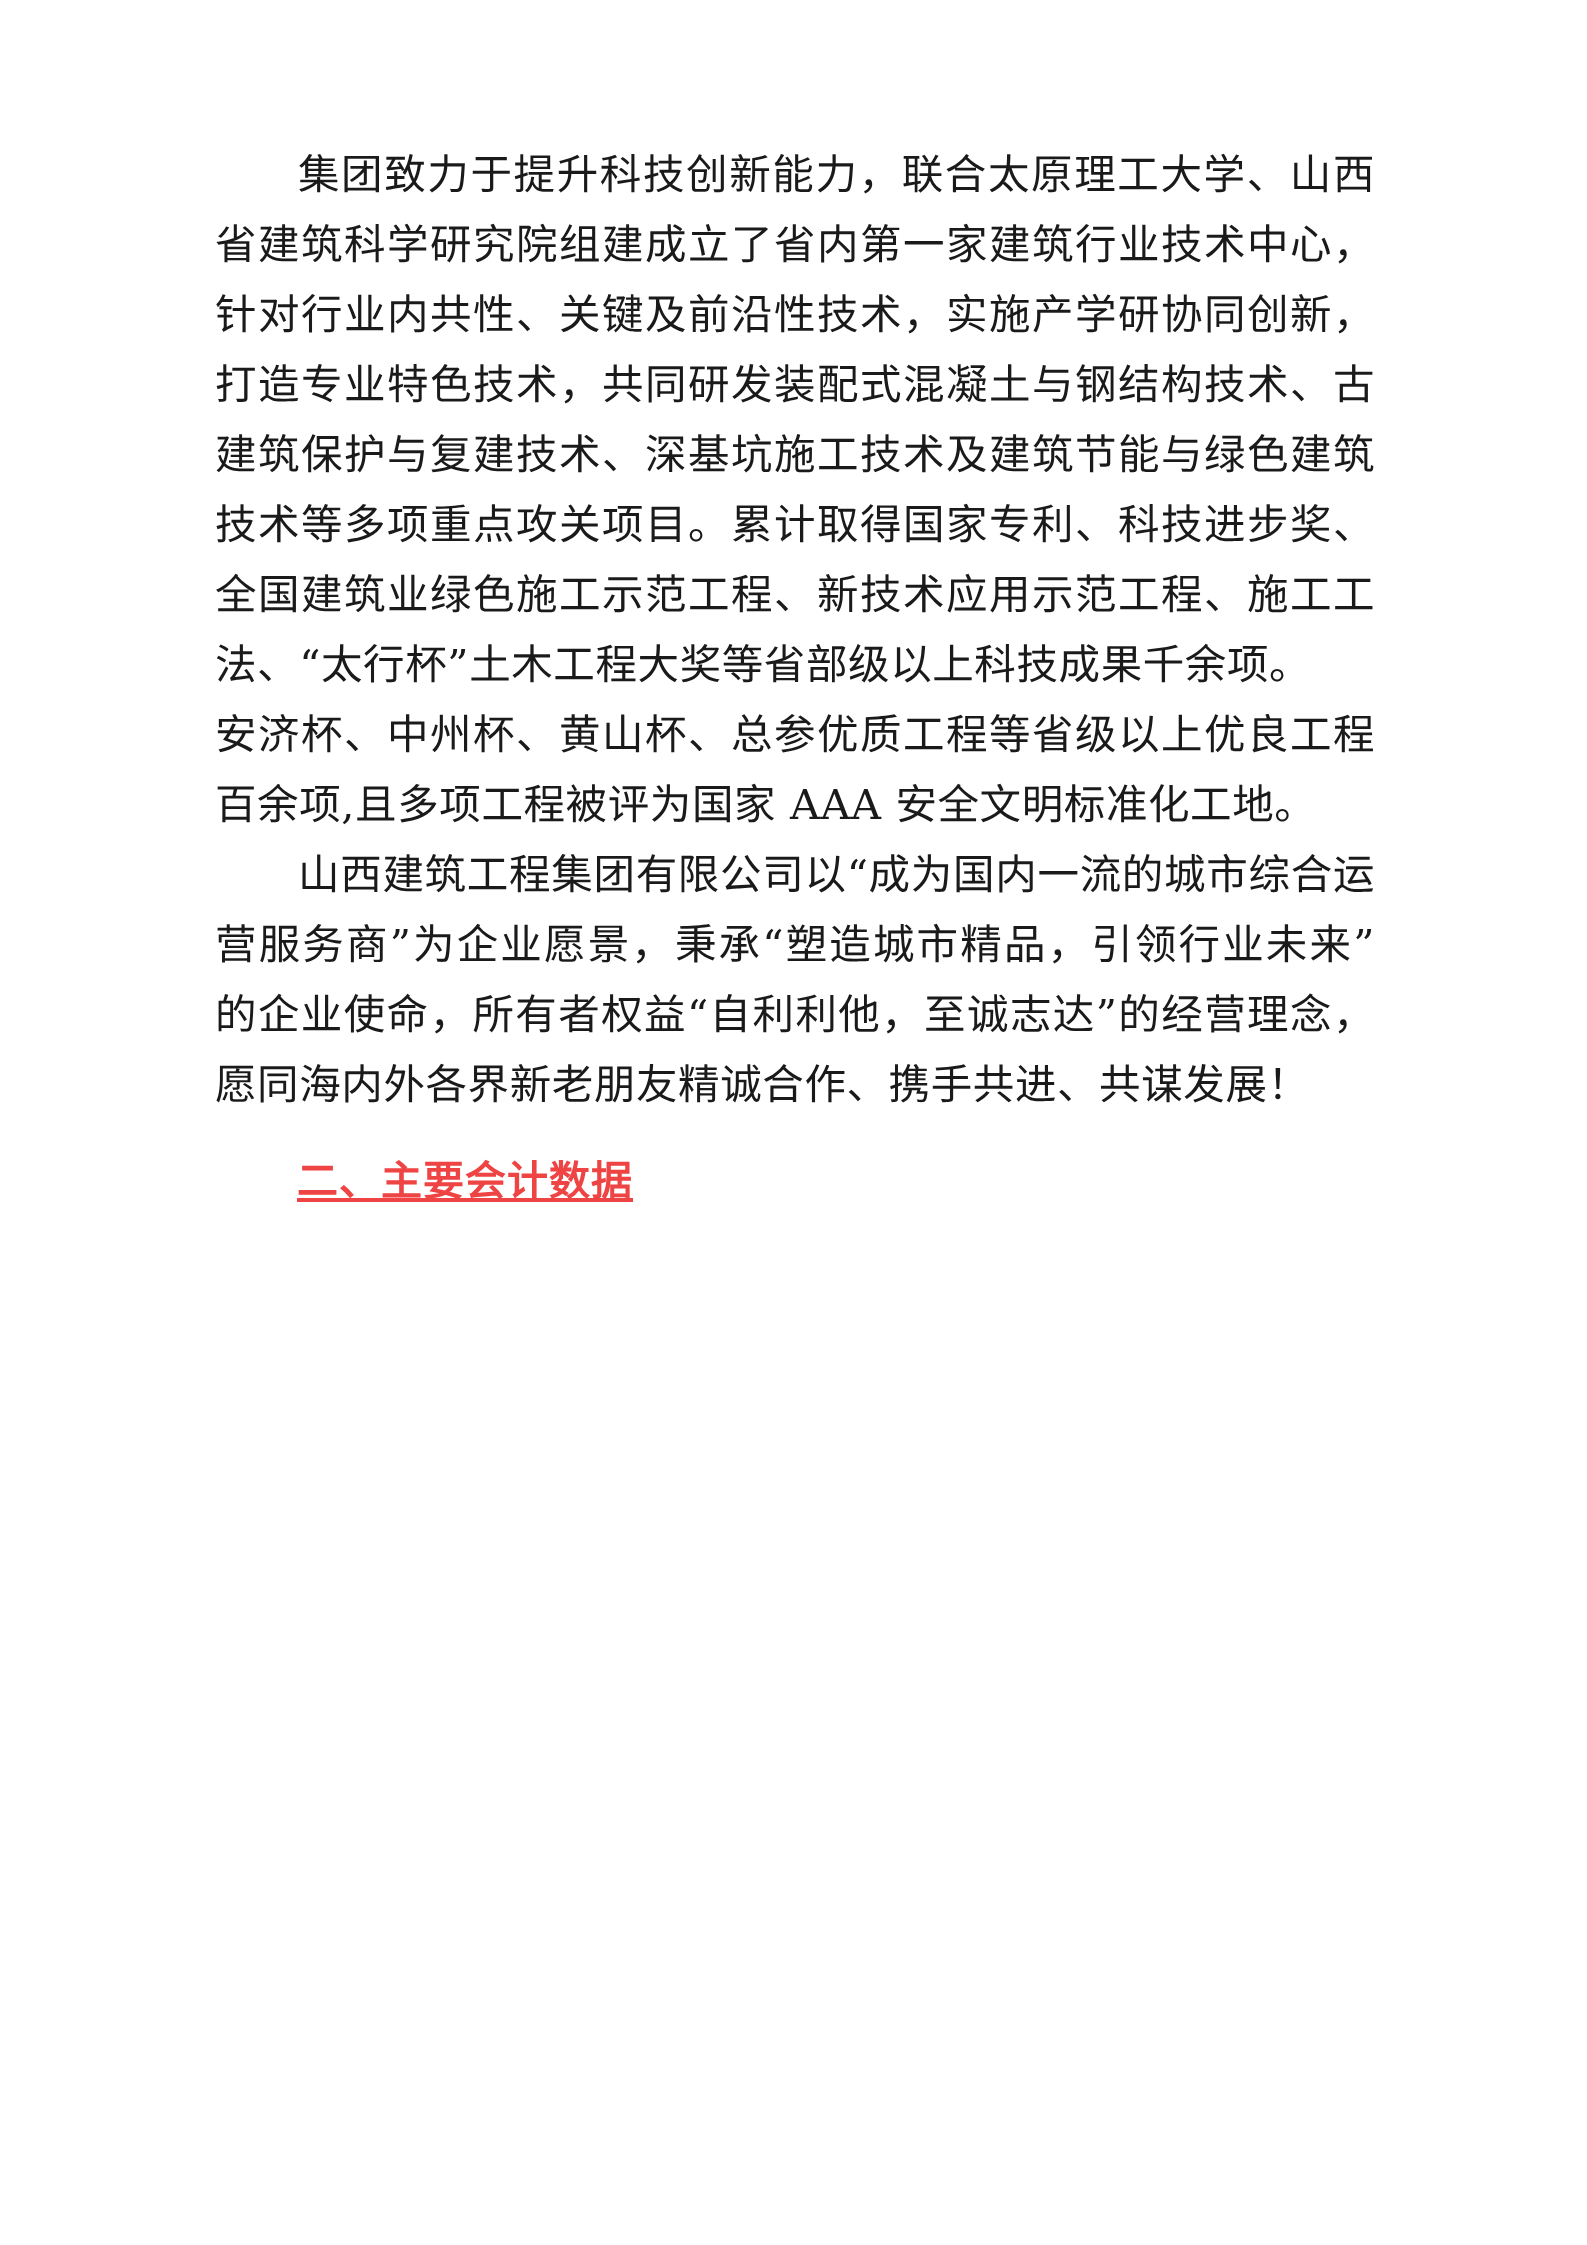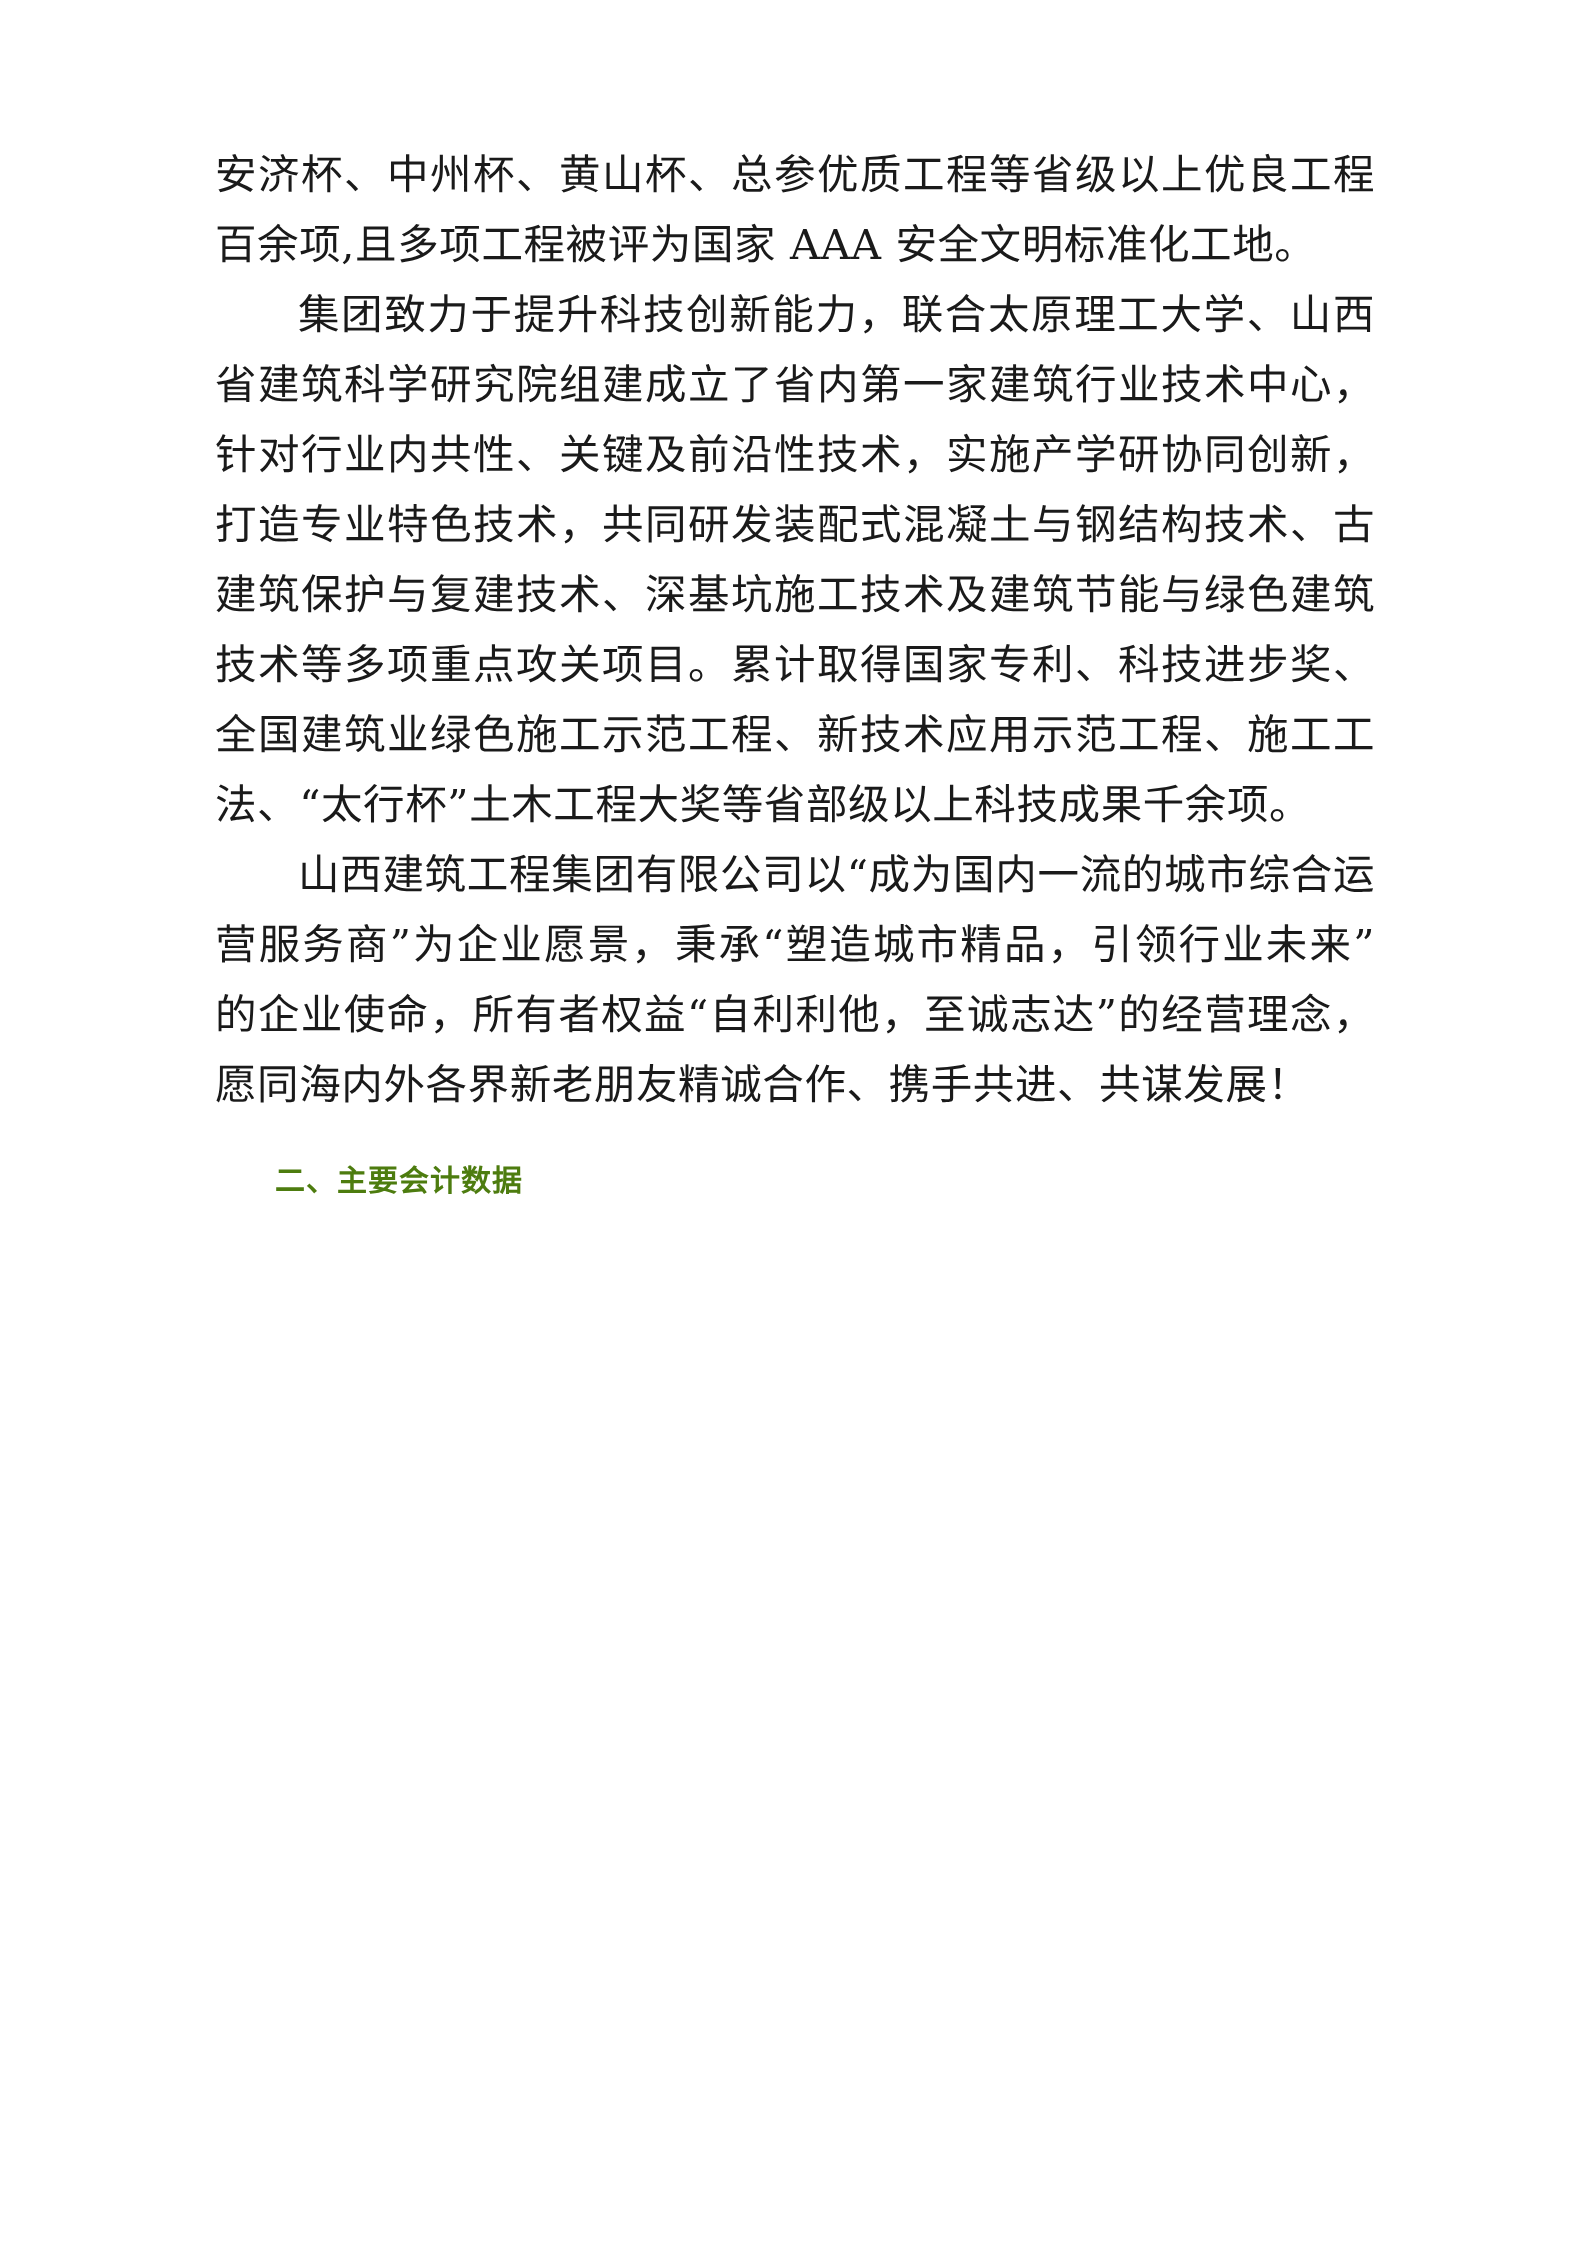--- a/index.html
+++ b/index.html
@@ -41,46 +41,47 @@
     word-break: break-all;
   }
 
   .para.cont {
     text-indent: 0;
   }
 
   
   .heading {
     font-family: "DejaVu Sans", "Liberation Sans", sans-serif;
-    font-size: 30px;
+    font-size: 41px;
     font-weight: 700;
     line-height: 70px;
-    color: #4d7c0f;
+    color: #ef4444;
     margin: 0;
     text-indent: 2em;
     letter-spacing: 1px;
+    text-decoration: underline;
   }
 
   .gap-heading {
     height: 26px;
   }
 
   .gap-after-heading {
     height: 10px;
   }
 </style>
 </head>
 <body>
 
 <div class="page">
   <div class="content">
 
+    <p class="para">集团致力于提升科技创新能力，联合太原理工大学、山西省建筑科学研究院组建成立了省内第一家建筑行业技术中心，针对行业内共性、关键及前沿性技术，实施产学研协同创新，打造专业特色技术，共同研发装配式混凝土与钢结构技术、古建筑保护与复建技术、深基坑施工技术及建筑节能与绿色建筑技术等多项重点攻关项目。累计取得国家专利、科技进步奖、全国建筑业绿色施工示范工程、新技术应用示范工程、施工工法、“太行杯”土木工程大奖等省部级以上科技成果千余项。</p>
+
     <p class="para cont">安济杯、中州杯、黄山杯、总参优质工程等省级以上优良工程百余项,且多项工程被评为国家 AAA 安全文明标准化工地。</p>
-
-    <p class="para">集团致力于提升科技创新能力，联合太原理工大学、山西省建筑科学研究院组建成立了省内第一家建筑行业技术中心，针对行业内共性、关键及前沿性技术，实施产学研协同创新，打造专业特色技术，共同研发装配式混凝土与钢结构技术、古建筑保护与复建技术、深基坑施工技术及建筑节能与绿色建筑技术等多项重点攻关项目。累计取得国家专利、科技进步奖、全国建筑业绿色施工示范工程、新技术应用示范工程、施工工法、“太行杯”土木工程大奖等省部级以上科技成果千余项。</p>
 
     <p class="para">山西建筑工程集团有限公司以“成为国内一流的城市综合运营服务商”为企业愿景，秉承“塑造城市精品，引领行业未来”的企业使命，所有者权益“自利利他，至诚志达”的经营理念，愿同海内外各界新老朋友精诚合作、携手共进、共谋发展！</p>
 
     <div class="gap-heading"></div>
 
     <h2 class="heading">二、主要会计数据</h2>
 
     <div class="gap-after-heading"></div>
 
 

